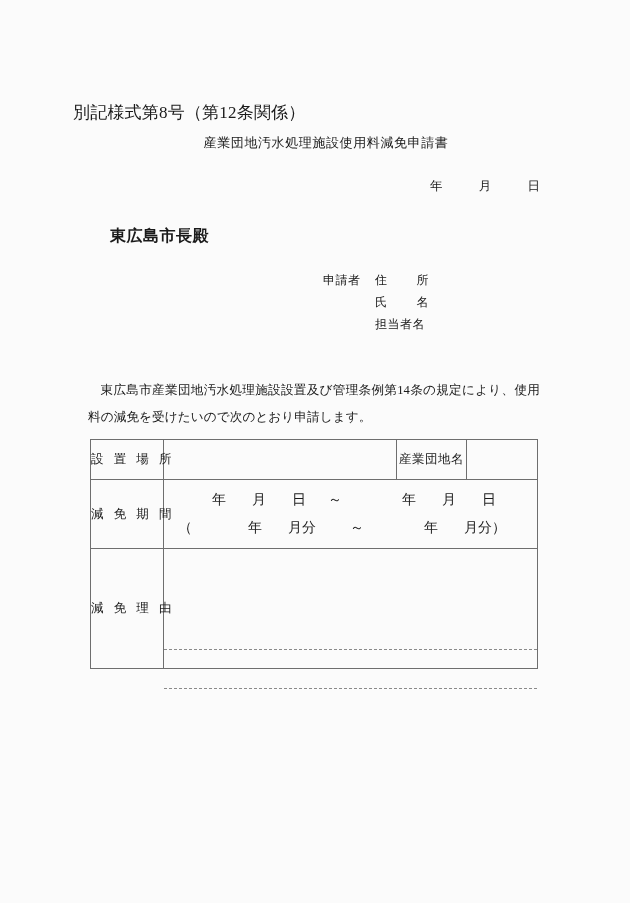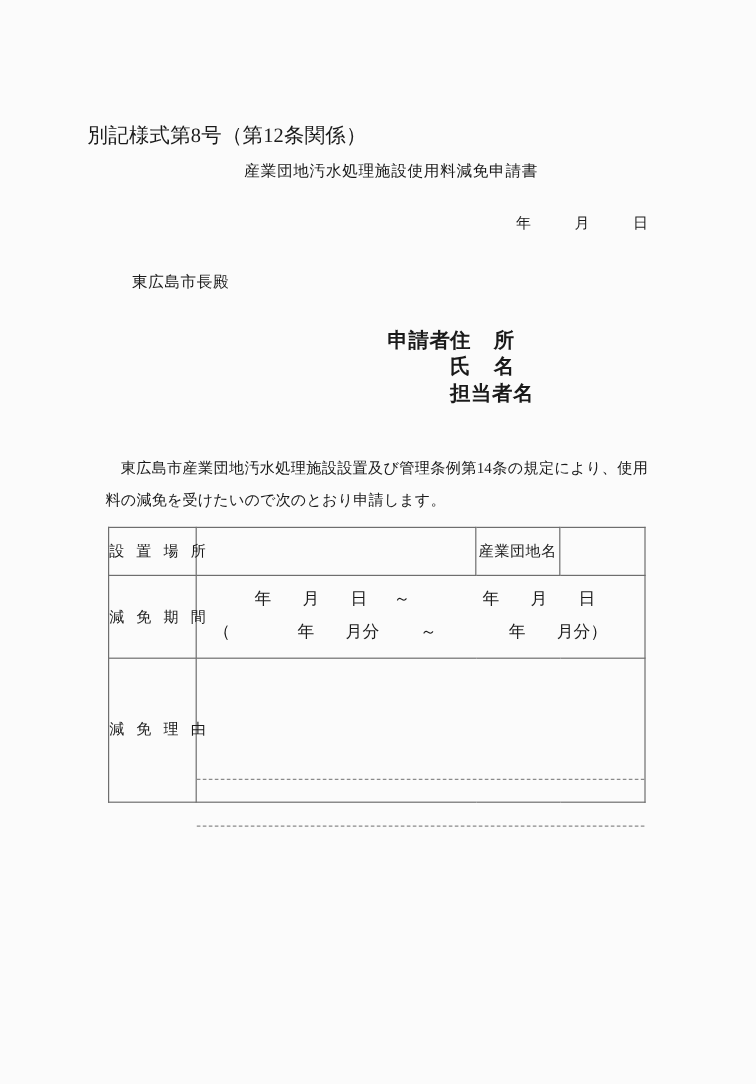--- a/index.html
+++ b/index.html
@@ -52,32 +52,32 @@
     font-size: 12.5px;
     white-space: nowrap;
   }
   .date-line .gap { display: inline-block; width: 30px; }
 
   
   .addressee {
     position: absolute;
     left: 110px;
     top: 226px;
-    font-size: 13px;
+    font-size: 16px;
     letter-spacing: 0.5px;
     white-space: nowrap;
+    font-weight: bold;
   }
 
   
   .applicant {
     position: absolute;
     left: 323px;
     top: 272px;
-    font-size: 17px;
-    font-weight: bold;
+    font-size: 12px;
   }
   .applicant .row {
     display: flex;
     align-items: baseline;
     height: 22px;
     white-space: nowrap;
   }
   .applicant .lead {
     width: 52px;
     flex: none;

